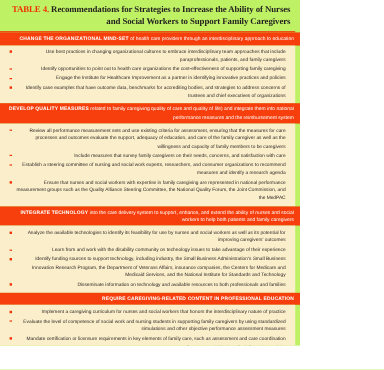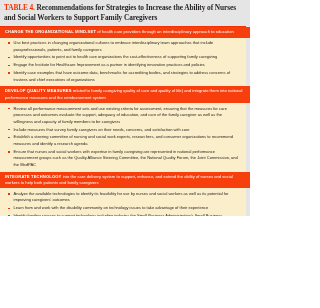--- a/index.html
+++ b/index.html
@@ -11,23 +11,24 @@
     height: 308px;
     overflow: hidden;
     background: #ffffff;
     font-family: "Liberation Sans", sans-serif;
     -webkit-font-smoothing: antialiased;
   }
 
   #page {
     position: relative;
     width: 250px;
-    height: 216px;
+    height: 288px;
     overflow: hidden;
-    background: #e5e5e5;
+    background: #bef264;
+    text-align: right;
   }
 
   
   .title-block {
     padding: 3.2px 8px 0 4px;
   }
   .table-title {
     font-family: "Liberation Serif", serif;
     font-size: 7.35px;
     line-height: 1.36;

